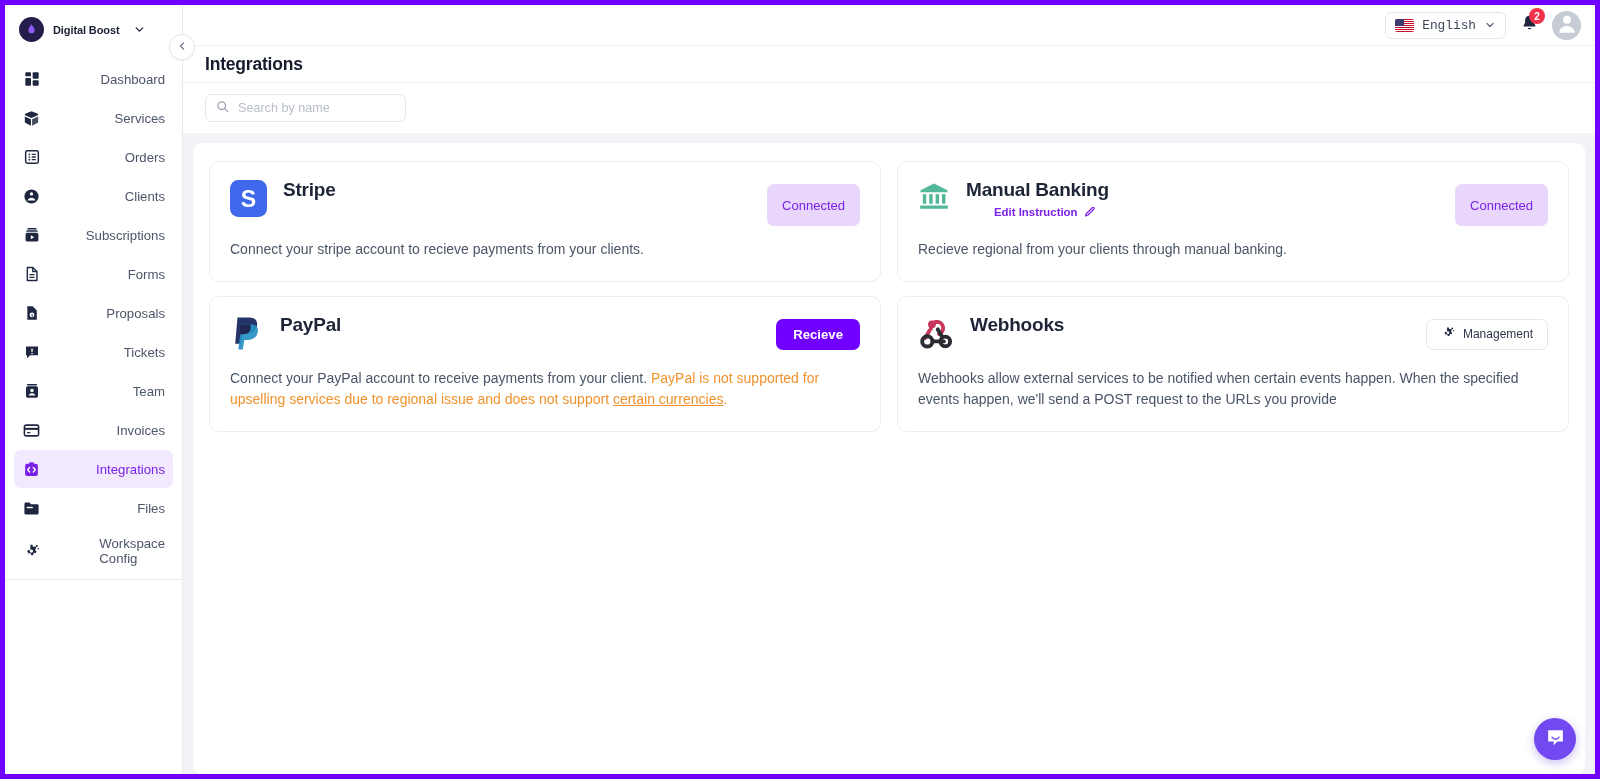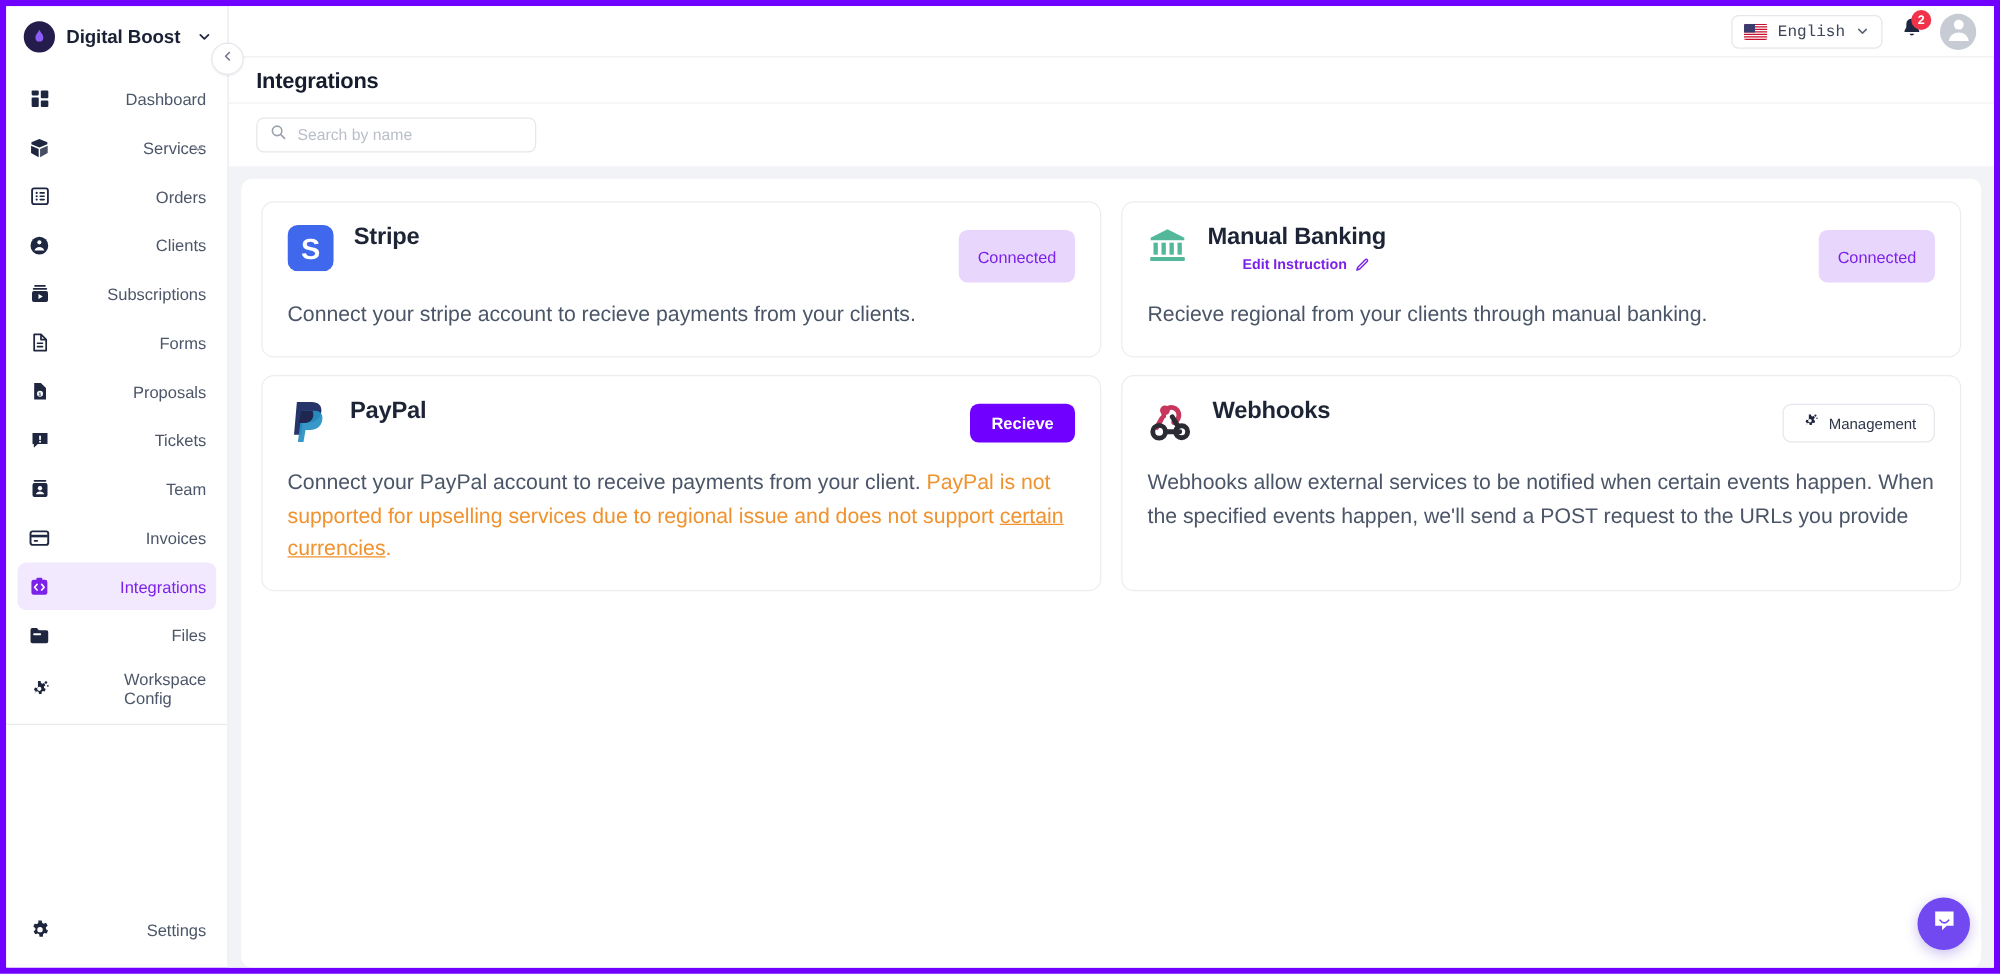--- a/index.html
+++ b/index.html
@@ -32,21 +32,21 @@
     height:49px;
   }
   .brand-logo {
     width:25px; height:25px; border-radius:50%;
     background:#241c4a;
     display:flex; align-items:center; justify-content:center;
     flex:0 0 25px;
   }
   .brand-logo svg { display:block; }
   .brand-name {
-    font-size:15px; font-weight:bold; color:#1b2134;
+    font-size:11px; font-weight:bold; color:#1b2134;
     letter-spacing:-0.1px; white-space:nowrap;
   }
   .brand-caret { margin-left:4px; color:#222a3f; display:flex; }
 
   .nav { padding:6px 9px 0 9px; flex:0 0 auto; }
   .nav-item {
     display:flex; align-items:center; 
     height:38px; padding:0 8px;
     border-radius:7px;
     color:#4c5668; font-size:13.2px;
@@ -115,21 +115,21 @@
     padding:0 22px;
     border-bottom:1px solid #edeff2;
     border-top:1px solid #edeff2;
   }
   #page-title { font-size:17.5px; font-weight:bold; color:#161c2d; letter-spacing:-0.2px; }
 
   
   #search-row { height:50px; flex:0 0 50px; display:flex; align-items:center; padding:0 22px; background:#fff; }
   .search-box {
     display:flex; align-items:center; gap:9px;
-    width:224px; height:28px; padding:0 10px;
+    width:201px; height:28px; padding:0 10px;
     border:1px solid #e4e7ec; border-radius:6px; background:#fff;
   }
   .search-box input {
     border:0; outline:0; font-size:12.6px; color:#333; background:transparent;
     width:100%; font-family:"Liberation Sans", sans-serif;
   }
   .search-box input::placeholder { color:#b9bec8; }
 
   
   #canvas {
@@ -179,21 +179,21 @@
   }
   .btn-mgmt {
     display:inline-flex; align-items:center; justify-content:center; gap:8px;
     height:31px; padding:0 14px; border-radius:7px;
     background:#fff; color:#2e3648; border:1px solid #e4e7ec;
     font-size:12px; cursor:pointer;
     font-family:"Liberation Sans", sans-serif;
   }
 
   .card-desc {
-    margin-top:13px; font-size:17px; line-height:1.55;
+    margin-top:13px; font-size:14px; line-height:1.55;
     color:#4a5567;
   }
   .warn { color:#f0922d; }
   .warn a { color:#f0922d; text-decoration:underline; cursor:pointer; }
 
   
   #chat-launcher {
     position:absolute; right:19px; bottom:14px;
     width:42px; height:42px; border-radius:50%;
     background:#7248f0; cursor:pointer;
@@ -388,31 +388,20 @@
             </svg>
         </span>
         <span class="nav-label">Workspace
 Config</span>
       </div>
     </nav>
 
     <div class="nav-divider"></div>
     <div class="nav-spacer"></div>
 
-    <div class="nav-bottom">
-      <div class="nav-item">
-        <span class="ico">
-          <svg width="18" height="18" viewBox="0 0 24 24" fill="#1f2740">
-              <path d="M10.2 1.8h3.6l.5 2.5 1.7 1 2.4-1 1.8 3.1-1.9 1.7.1 2 2.1 1.3-1.3 3.3-2.5-.5-1.5 1.3-.1 2.6h-3.6l-.4-2.5-1.7-1-2.4 1-1.8-3.1 1.9-1.7-.1-2L4.9 8.5l1.3-3.3 2.5.5 1.5-1.3Z"></path>
-              <circle cx="12" cy="11.6" r="2.9" fill="#fff"></circle>
-            </svg>
-        </span>
-        <span class="nav-label">Settings</span>
-      </div>
-    </div>
   </aside>
 
   <section id="main">
 
     <header id="topbar">
       <div class="lang-select">
         <span class="flag">
           <svg width="19" height="13" viewBox="0 0 19 13">
             <rect width="19" height="13" fill="#ffffff"></rect>
             <rect y="0" width="19" height="1" fill="#c8102e"></rect>

